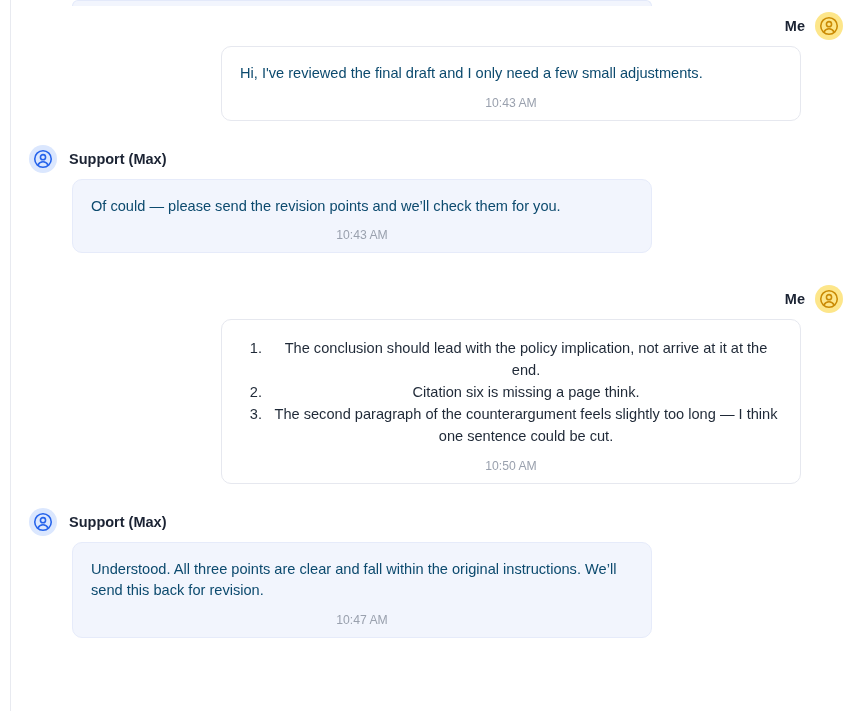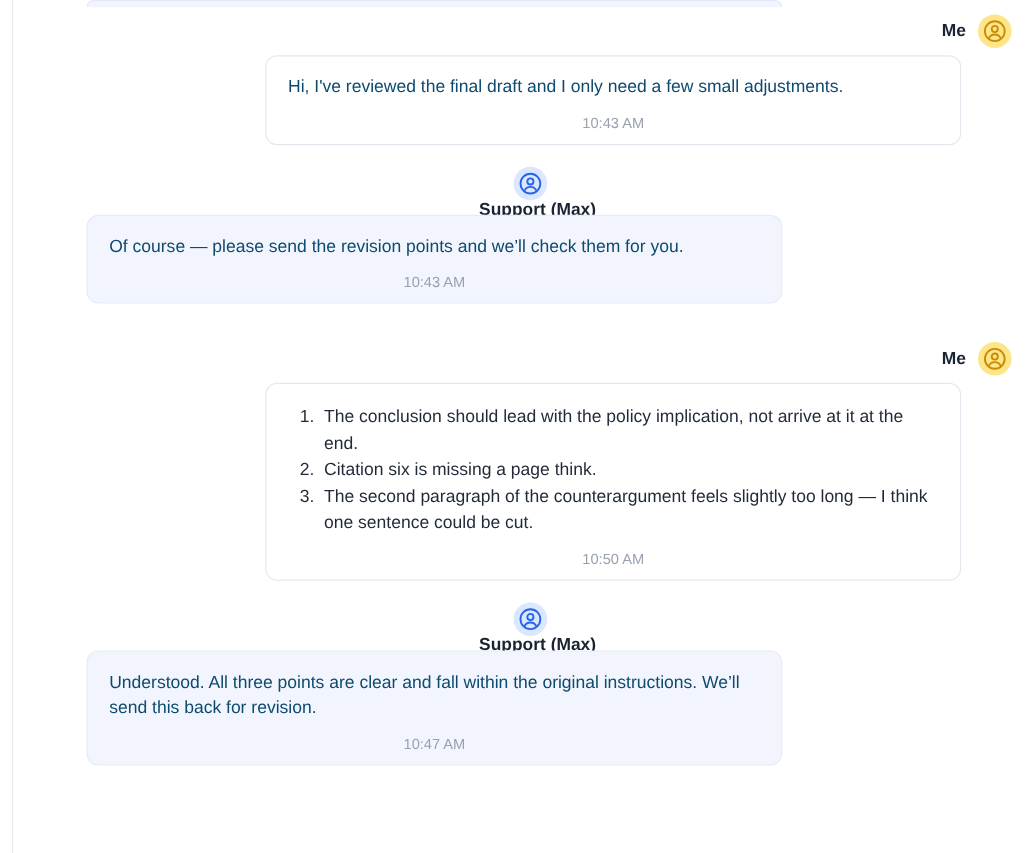--- a/index.html
+++ b/index.html
@@ -57,21 +57,20 @@
     align-items: center;
     height: 40px;
   }
   .hdr.me {
     justify-content: flex-end;
     padding-right: 12px;
   }
   .hdr.them {
     justify-content: flex-start;
     padding-left: 18px;
-    flex-direction: column;
   }
   .name {
     font-size: 14.5px;
     font-weight: bold;
     color: #1b2333;
   }
   .hdr.me .name {
     margin-right: 10px;
   }
   .hdr.them .name {
@@ -129,20 +128,21 @@
     white-space: pre-wrap;
   }
   .bubble ol {
     margin: 2px 0 0 0;
     padding-left: 26px;
   }
   .bubble ol li {
     margin: 0;
     padding-left: 4px;
     line-height: 1.5;
+    text-align: center;
   }
   .time {
     text-align: center;
     font-size: 12.2px;
     color: #9aa1ae;
     margin-top: 9px;
   }
   .spacer-sm { height: 14px; }
   .spacer-md { height: 22px; }
 </style>
@@ -184,21 +184,21 @@
           <svg width="22" height="22" viewBox="0 0 24 24" fill="none" stroke="#2563eb" stroke-width="1.7">
             <circle cx="12" cy="12" r="9"></circle>
             <circle cx="12" cy="10" r="2.8"></circle>
             <path d="M6.6 18.4c1.1-2.3 3-3.4 5.4-3.4s4.3 1.1 5.4 3.4"></path>
           </svg>
         </span>
         <span class="name">Support (Max)</span>
       </div>
       <div class="bubble-row them">
         <div class="bubble them">
-          <div class="text">Of course — please send the revision points and we’ll check them for you.</div>
+          <div class="text">Of could — please send the revision points and we’ll check them for you.</div>
           <div class="time">10:43 AM</div>
         </div>
       </div>
     </div>
 
     <div class="spacer-md"></div>
 
     <div class="msg">
       <div class="hdr me">
         <span class="name">Me</span>

